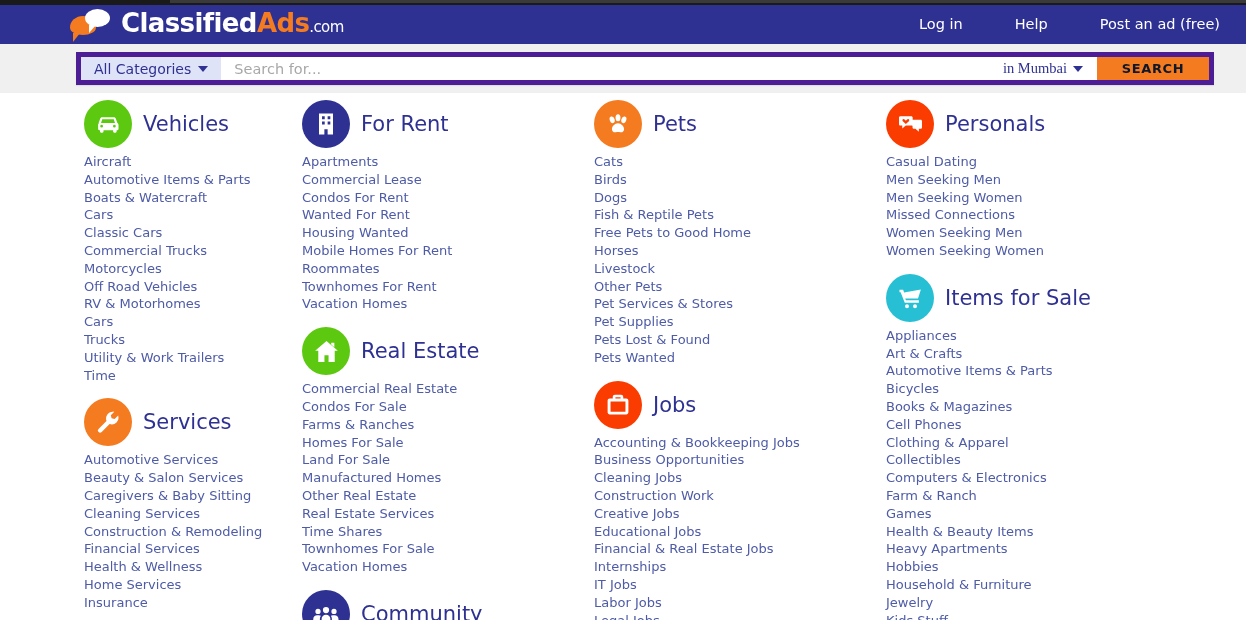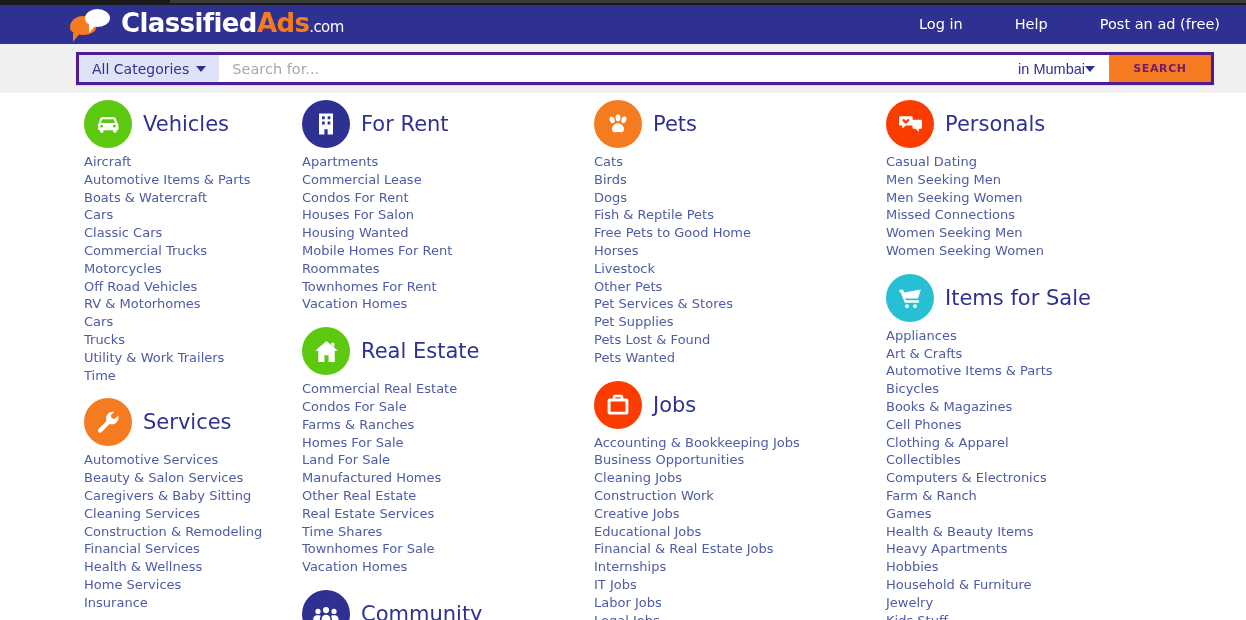--- a/index.html
+++ b/index.html
@@ -62,43 +62,43 @@
     padding: 0 26px; line-height:39px; white-space:nowrap; cursor:pointer;
   }
 
   
   .searchbar-wrap {
     position:absolute; top:44px; left:0; width:1246px; height:49px;
     background:#f0f0f0;
   }
   .searchbar {
     position:absolute; left:76px; top:8px; width:1138px; height:33px;
-    background:#ffffff; border:3px solid #4c1d95; display:flex; align-items:stretch;
+    background:#ffffff; border:5px solid #4c1d95; display:flex; align-items:stretch;
     box-shadow: 0 1px 1px rgba(0,0,0,0.08);
   }
   .cat-select {
     background:#dfe3f7; color:#2e3192; font-size:14px;
     display:flex; align-items:center; gap:7px; padding: 0 13px;
     white-space:nowrap; cursor:pointer; border:none;
     font-family:"DejaVu Sans","Liberation Sans",sans-serif;
   }
   .caret { width:0;height:0;border-left:5px solid transparent;border-right:5px solid transparent;border-top:6px solid #2e3192; }
   .search-input {
     flex:1; border:none; outline:none; font-size:14.5px; padding: 0 13px;
     color:#333; font-family:"DejaVu Sans","Liberation Sans",sans-serif;
   }
   .search-input::placeholder { color:#a8a8a8; }
   .loc-select {
-    display:flex; align-items:center; gap:0; padding:0 14px;
+    display:flex; align-items:center; gap:6px; padding:0 14px;
     color:#2e3192; font-size:14.5px; white-space:nowrap; cursor:pointer; background:#fff; border:none;
-    font-family:Liberation Sans, sans-serif;
+    font-family:Liberation Serif, serif;
   }
   .search-btn {
-    background:#f47b20; color:#701a75; border:none; cursor:pointer;
-    font-size:11px; font-weight:bold; letter-spacing:0.6px; width:102px;
+    background:#f47b20; color:#0f172a; border:none; cursor:pointer;
+    font-size:13px; font-weight:bold; letter-spacing:0.6px; width:112px;
     font-family:"DejaVu Sans","Liberation Sans",sans-serif;
   }
 
   
   .columns {
     position:absolute; top:98px; left:0; width:1180px; height:522px;
     display:flex;
   }
   .col { width: 292px; }
   .col-1 { padding-left: 84px; }
@@ -219,21 +219,21 @@
               <svg width="28" height="28" viewBox="0 0 24 24">
                 <path fill="#fff" d="M6 3h12v18h-4.6v-4.4h-2.8V21H6V3zm2.6 2.3v2.6h2.3V5.3H8.6zm4.8 0v2.6h2.3V5.3h-2.3zM8.6 9.9v2.6h2.3V9.9H8.6zm4.8 0v2.6h2.3V9.9h-2.3z"></path>
               </svg>
             </div>
             <div class="cat-title">For Rent</div>
           </div>
           <ul class="cat-list">
             <li><a class="cat-link">Apartments</a></li>
             <li><a class="cat-link">Commercial Lease</a></li>
             <li><a class="cat-link">Condos For Rent</a></li>
-            <li><a class="cat-link">Houses For Salon</a></li>
+            <li><a class="cat-link">Wanted For Rent</a></li>
             <li><a class="cat-link">Housing Wanted</a></li>
             <li><a class="cat-link">Mobile Homes For Rent</a></li>
             <li><a class="cat-link">Roommates</a></li>
             <li><a class="cat-link">Townhomes For Rent</a></li>
             <li><a class="cat-link">Vacation Homes</a></li>
           </ul>
         </div>
         <div class="cat-block">
           <div class="cat-head">
             <div class="cat-icon" style="background: rgb(92, 200, 15);">

